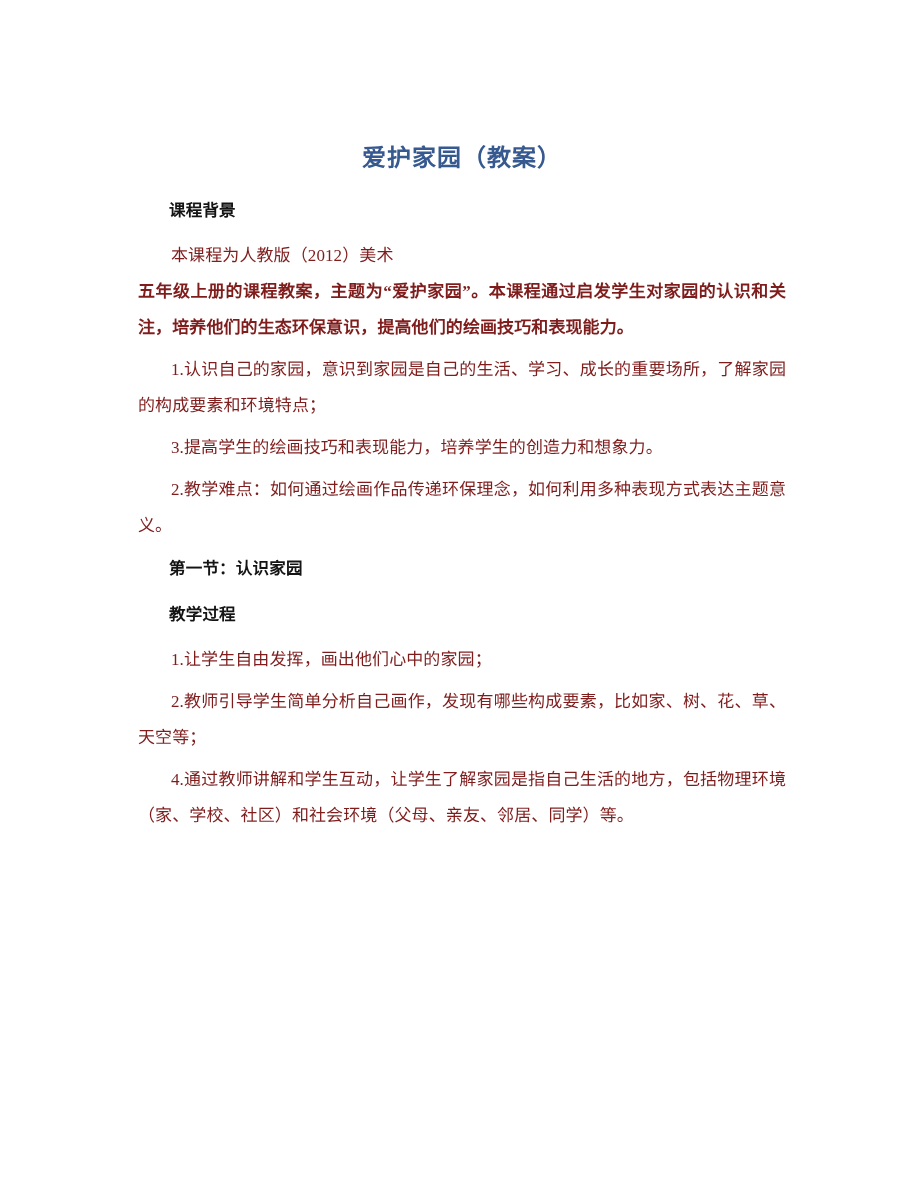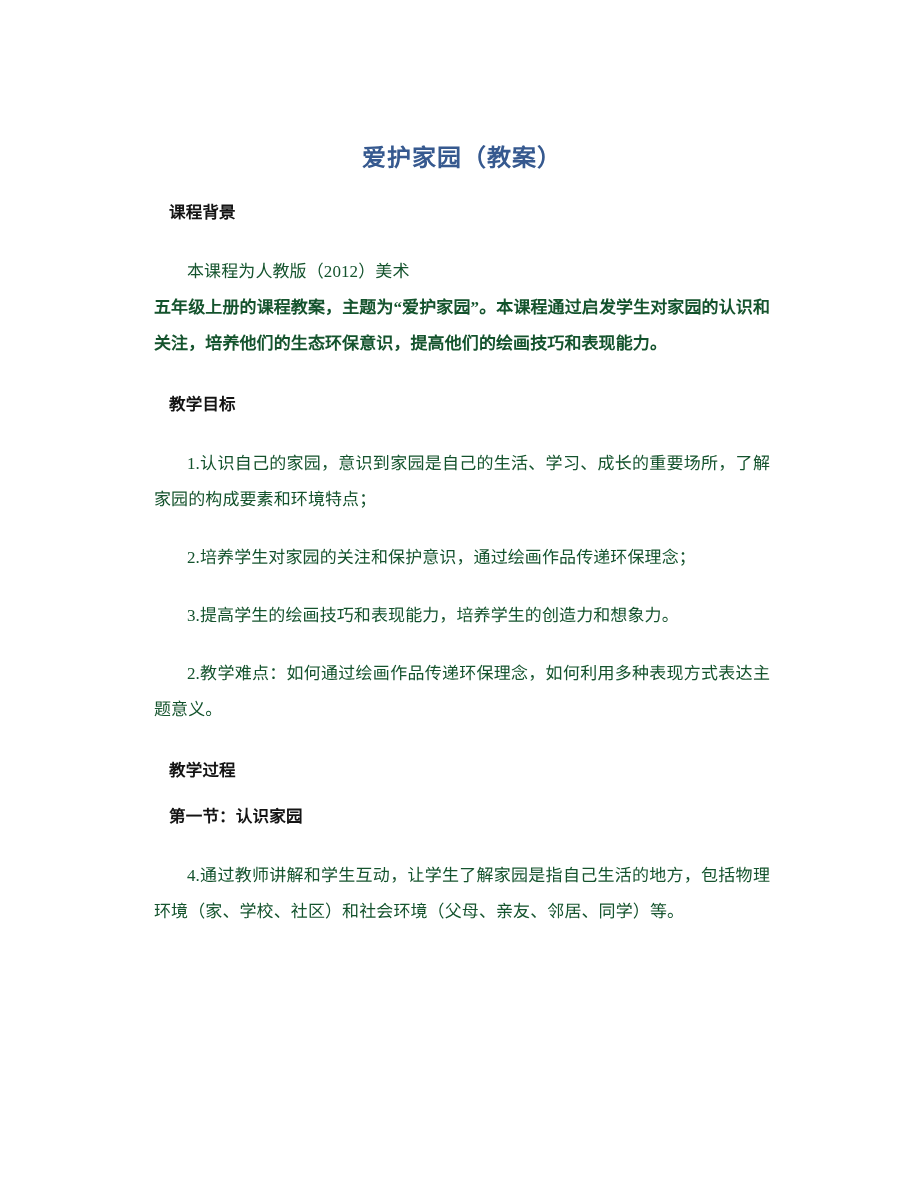--- a/index.html
+++ b/index.html
@@ -40,37 +40,37 @@
     font-weight: bold;
     font-size: 24px;
     line-height: 34px;
     color: #36598F;
     letter-spacing: 1px;
     margin: 0 0 14px 0;
     white-space: pre;
   }
 
   .heading {
-    font-family: Liberation Sans, sans-serif;
+    font-family: Liberation Mono, monospace;
     font-weight: bold;
     font-size: 16.5px;
     line-height: 30px;
     color: #141414;
     margin: 0;
     padding: 8px 0 8px 0;
     text-indent: 31px;
     letter-spacing: 0.2px;
   }
 
   .para {
     font-family: "Liberation Serif", "DejaVu Serif", serif;
     font-size: 17px;
     line-height: 36px;
-    color: #14532d;
-    margin: 16px;
+    color: #7f1d1d;
+    margin: 0;
     padding: 3px 0 3px 0;
     text-indent: 33px;
     text-align: justify;
     text-justify: inter-ideograph;
     letter-spacing: 0.1px;
     word-break: break-all;
   }
 
   .para.no-indent {
     text-indent: 0;
@@ -95,29 +95,29 @@
 
     <h1 class="doc-title" style="color: rgb(54, 89, 143);">爱护家园（教案）</h1>
 
     <h2 class="heading">课程背景</h2>
 
     <p class="para no-indent">
       <span class="hardbreak-seg">本课程为人教版（2012）美术</span>
       <span class="cont-seg">五年级上册的课程教案，主题为“爱护家园”。本课程通过启发学生对家园的认识和关注，培养他们的生态环保意识，提高他们的绘画技巧和表现能力。</span>
     </p>
 
-    <h2 class="heading">教学目标</h2>
 
     <p class="para">1.认识自己的家园，意识到家园是自己的生活、学习、成长的重要场所，了解家园的构成要素和环境特点；</p>
-    <p class="para">2.培养学生对家园的关注和保护意识，通过绘画作品传递环保理念；</p>
     <p class="para">3.提高学生的绘画技巧和表现能力，培养学生的创造力和想象力。</p>
 
 
     <p class="para">2.教学难点：如何通过绘画作品传递环保理念，如何利用多种表现方式表达主题意义。</p>
 
+    <h2 class="heading">第一节：认识家园</h2>
+
     <h2 class="heading">教学过程</h2>
 
-    <h2 class="heading">第一节：认识家园</h2>
-
+    <p class="para">1.让学生自由发挥，画出他们心中的家园；</p>
+    <p class="para">2.教师引导学生简单分析自己画作，发现有哪些构成要素，比如家、树、花、草、天空等；</p>
     <p class="para">4.通过教师讲解和学生互动，让学生了解家园是指自己生活的地方，包括物理环境（家、学校、社区）和社会环境（父母、亲友、邻居、同学）等。</p>
 
   </div>
 </div>
 
 </body></html>

